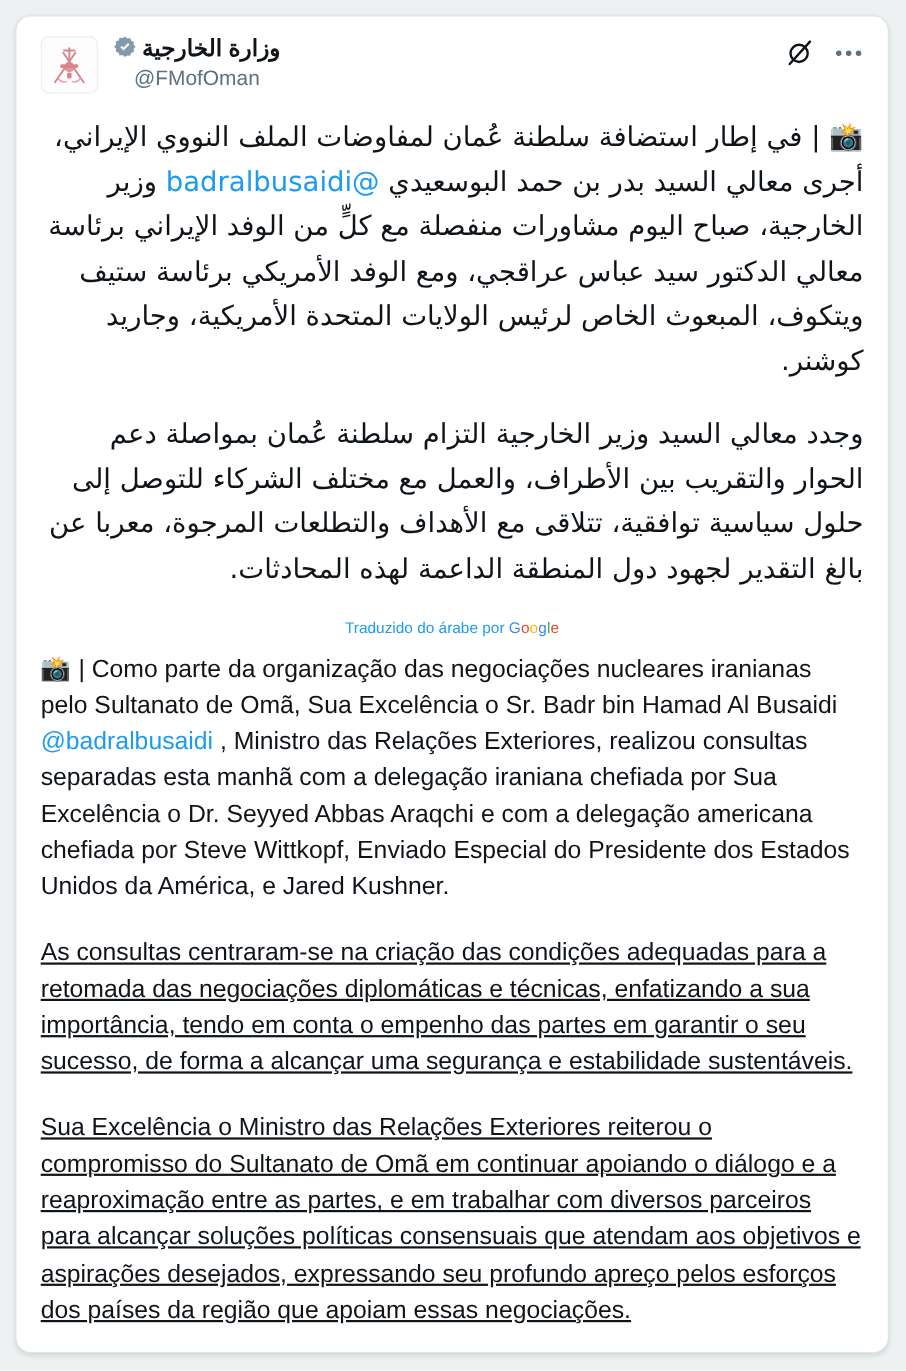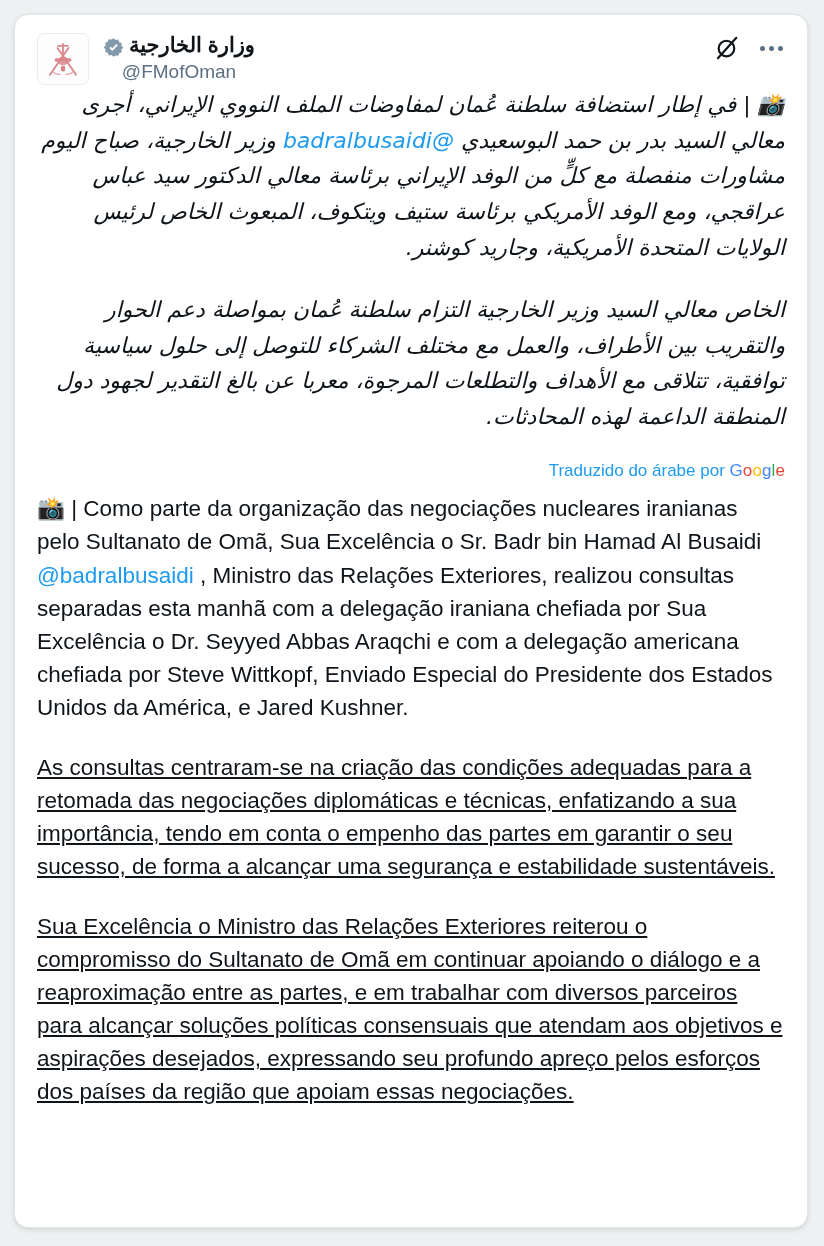--- a/index.html
+++ b/index.html
@@ -57,21 +57,21 @@
   .avatar svg { display: block; }
   .identity {
     margin-left: 14px;
     display: flex;
     flex-direction: column;
     justify-content: center;
     padding-top: 1px;
   }
   .name-row {
     display: flex;
-    align-items: flex-end;
+    align-items: flex-start;
     gap: 5px;
     direction: rtl;
   }
   .display-name {
     font-size: 21px;
     font-weight: bold;
     color: #0f1419;
     line-height: 1.25;
     letter-spacing: -0.1px;
   }
@@ -103,34 +103,34 @@
     width: 5px; height: 5px; border-radius: 50%;
     background: #5b7083; display: block;
   }
 
   
   .arabic-body {
     direction: rtl;
     text-align: right;
     unicode-bidi: isolate;
     color: #0f1419;
-    font-size: 22px;
+    font-size: 25px;
     line-height: 1.62;
+    margin-top: 18px;
     font-family: "DejaVu Sans", "Liberation Sans", sans-serif;
-    font-style: italic;
   }
   .arabic-body p { margin: 0; }
   .arabic-body p + p { margin-top: 27px; }
   .mention { color: #1d9bf0; text-decoration: none; unicode-bidi: isolate; }
 
   
   .translation-note {
     direction: ltr;
-    text-align: right;
-    font-size: 17px;
+    text-align: center;
+    font-size: 14px;
     color: #1d9bf0;
     margin-top: 24px;
     line-height: 1.4;
     cursor: pointer;
   }
   .google-wordmark { font-weight: normal; letter-spacing: 0.1px; }
   .g-b { color: #4285f4; }
   .g-r { color: #ea4335; }
   .g-y { color: #fbbc05; }
   .g-g { color: #34a853; }
@@ -201,21 +201,21 @@
           <i></i>
           <i></i>
         </span>
       </div>
     </header>
 
     <section class="arabic-body">
       <p><span>📸 | في إطار استضافة سلطنة عُمان لمفاوضات الملف النووي الإيراني، أجرى معالي السيد بدر بن حمد البوسعيدي </span><a class="mention" href="#">@badralbusaidi</a><span> وزير الخارجية، صباح اليوم مشاورات منفصلة مع كلٍّ من الوفد الإيراني برئاسة معالي الدكتور سيد عباس عراقجي، ومع الوفد الأمريكي برئاسة ستيف ويتكوف، المبعوث الخاص لرئيس الولايات المتحدة الأمريكية، وجاريد كوشنر.</span></p>
 
 
-      <p>الخاص معالي السيد وزير الخارجية التزام سلطنة عُمان بمواصلة دعم الحوار والتقريب بين الأطراف، والعمل مع مختلف الشركاء للتوصل إلى حلول سياسية توافقية، تتلاقى مع الأهداف والتطلعات المرجوة، معربا عن بالغ التقدير لجهود دول المنطقة الداعمة لهذه المحادثات.</p>
+      <p>وجدد معالي السيد وزير الخارجية التزام سلطنة عُمان بمواصلة دعم الحوار والتقريب بين الأطراف، والعمل مع مختلف الشركاء للتوصل إلى حلول سياسية توافقية، تتلاقى مع الأهداف والتطلعات المرجوة، معربا عن بالغ التقدير لجهود دول المنطقة الداعمة لهذه المحادثات.</p>
     </section>
 
     <div class="translation-note">
       <span>Traduzido do árabe por </span><span class="google-wordmark"><span class="g-b">G</span><span class="g-r">o</span><span class="g-y">o</span><span class="g-b">g</span><span class="g-g">l</span><span class="g-r">e</span></span>
     </div>
 
     <section class="translated-body">
       <p><span>📸 | Como parte da organização das negociações nucleares iranianas pelo Sultanato de Omã, Sua Excelência o Sr. Badr bin Hamad Al Busaidi </span><a class="mention" href="#">@badralbusaidi</a><span> , Ministro das Relações Exteriores, realizou consultas separadas esta manhã com a delegação iraniana chefiada por Sua Excelência o Dr. Seyyed Abbas Araqchi e com a delegação americana chefiada por Steve Wittkopf, Enviado Especial do Presidente dos Estados Unidos da América, e Jared Kushner.</span></p>
 
       <p>As consultas centraram-se na criação das condições adequadas para a retomada das negociações diplomáticas e técnicas, enfatizando a sua importância, tendo em conta o empenho das partes em garantir o seu sucesso, de forma a alcançar uma segurança e estabilidade sustentáveis.</p>

